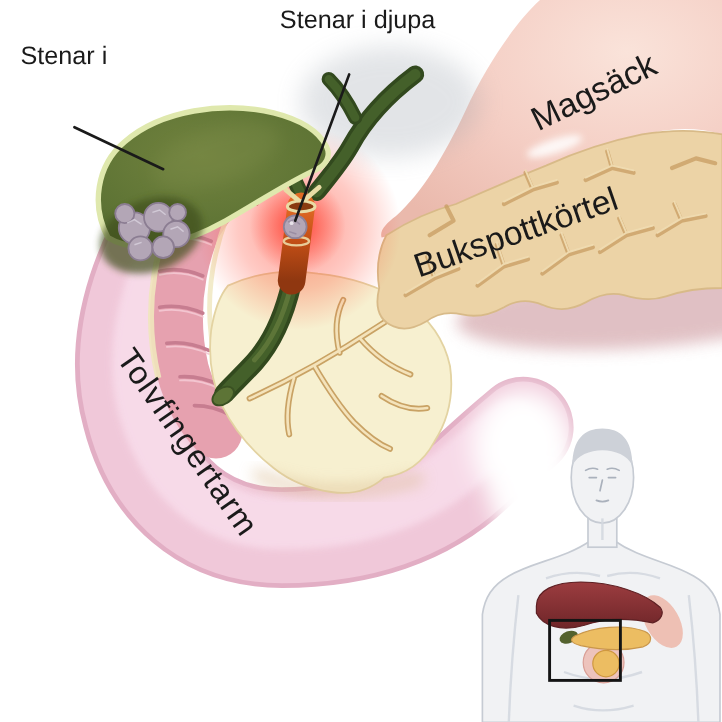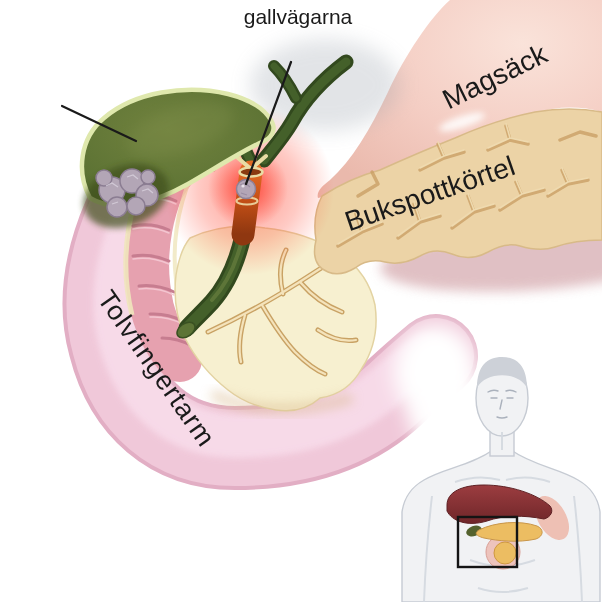--- a/index.html
+++ b/index.html
@@ -234,23 +234,24 @@
     <rect x="458" y="517" width="59" height="50" fill="none" stroke="#141414" stroke-width="2.4"></rect>
   </g>
 
   <g stroke="#1a1a1a" stroke-width="2.2" stroke-linecap="round">
     <path d="M 62,106 L 136,141"></path>
     <path d="M 291,62 L 246,184"></path>
   </g>
 </svg>
 
 <div id="lbl-gb" class="lbl lbl-small">
+  <div>Stenar i</div>
 </div>
 
 <div id="lbl-duct" class="lbl">
-  <div>gallvägarna</div>
+  <div>Stenar i djupa</div>
 </div>
 
 <div id="lbl-stomach" class="lbl lbl-organ">Magsäck</div>
 <div id="lbl-pancreas" class="lbl lbl-organ">Bukspottkörtel</div>
 <div id="lbl-duodenum" class="lbl lbl-organ">Tolvfingertarm</div>
 
 </div>
 
 </body></html>

